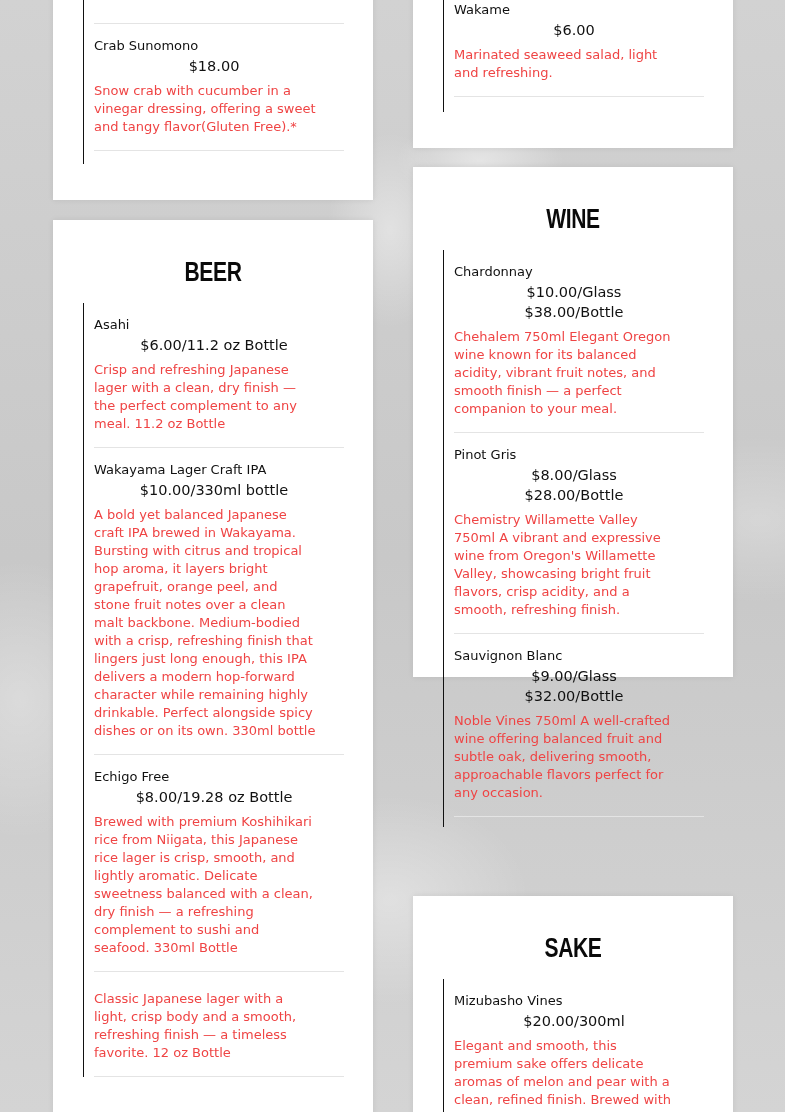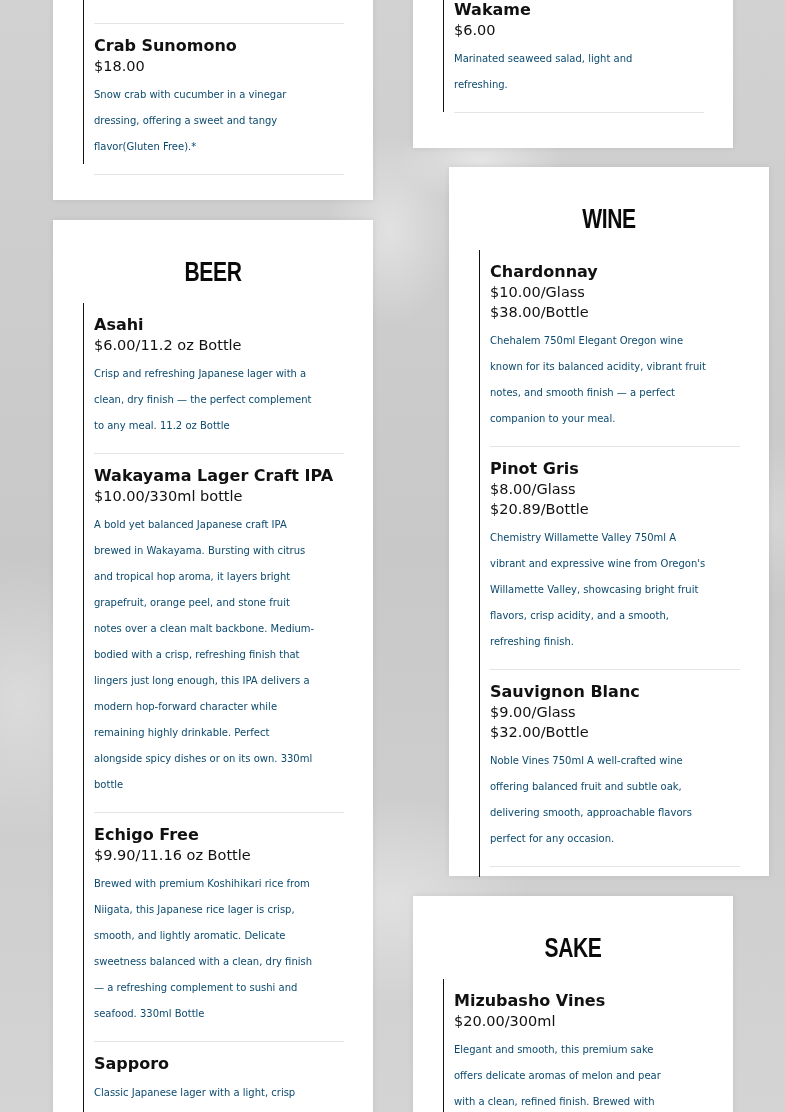--- a/index.html
+++ b/index.html
@@ -24,23 +24,23 @@
       text-align: center; font-family: "Liberation Sans", sans-serif;
       font-weight: bold; font-size: 27px; letter-spacing: -0.5px;
       transform: scaleX(0.78); transform-origin: center;
       color: #0a0a0a; margin: 0; line-height: 30px;
     }
     .items {
       position: absolute; left: 30px; width: 250px;
       border-left: 1.5px solid #111; padding-left: 10px;
     }
     .item { border-bottom: 1px solid #e4e4e4; padding: 12px 0 14px 0; }
-    .item-name { font-size: 16px; line-height: 20px; color: #111; font-weight: bold; }
-    .item-price { font-size: 14.5px; line-height: 20px; text-align: left; padding-right: 10px; color: #111; }
-    .item-desc { font-size: 10px; line-height: 26px; margin-top: 6px; color: #0c4a6e; width: 222px; }
+    .item-name { font-size: 13px; line-height: 20px; color: #111; }
+    .item-price { font-size: 14.5px; line-height: 20px; text-align: center; padding-right: 10px; color: #111; }
+    .item-desc { font-size: 13px; line-height: 18px; margin-top: 6px; color: #ef4444; width: 222px; }
   </style>
 </head>
 <body>
 
 <div class="card" style="left:53px; top:-20px; height:220px;">
   <div class="items" style="top:0; height:184px;">
     <div class="item" style="padding:0 0 14px 0; height:29px; overflow:hidden;">
       <div class="item-desc" style="margin-top:4px;">texture.</div>
     </div>
     <div class="item">
@@ -61,55 +61,54 @@
       <div class="item-price">$6.00/11.2 oz Bottle</div>
       <div class="item-desc">Crisp and refreshing Japanese lager with a clean, dry finish — the perfect complement to any meal. 11.2 oz Bottle</div>
     </div>
     <div class="item">
       <div class="item-name">Wakayama Lager Craft IPA</div>
       <div class="item-price">$10.00/330ml bottle</div>
       <div class="item-desc">A bold yet balanced Japanese craft IPA brewed in Wakayama. Bursting with citrus and tropical hop aroma, it layers bright grapefruit, orange peel, and stone fruit notes over a clean malt backbone. Medium-bodied with a crisp, refreshing finish that lingers just long enough, this IPA delivers a modern hop-forward character while remaining highly drinkable. Perfect alongside spicy dishes or on its own. 330ml bottle</div>
     </div>
     <div class="item">
       <div class="item-name">Echigo Free</div>
-      <div class="item-price">$9.90/11.16 oz Bottle</div>
+      <div class="item-price">$8.00/19.28 oz Bottle</div>
       <div class="item-desc">Brewed with premium Koshihikari rice from Niigata, this Japanese rice lager is crisp, smooth, and lightly aromatic. Delicate sweetness balanced with a clean, dry finish — a refreshing complement to sushi and seafood. 330ml Bottle</div>
     </div>
     <div class="item">
-      <div class="item-name">Sapporo</div>
       <div class="item-desc">Classic Japanese lager with a light, crisp body and a smooth, refreshing finish — a timeless favorite. 12 oz Bottle</div>
     </div>
   </div>
 </div>
 
 <div class="card" style="left:413px; top:-20px; height:168px;">
   <div class="items" style="top:0; height:132px;">
     <div class="item" style="padding-top:20px;">
       <div class="item-name">Wakame</div>
       <div class="item-price">$6.00</div>
       <div class="item-desc">Marinated seaweed salad, light and refreshing.</div>
     </div>
   </div>
 </div>
 
-<div class="card" style="left:413px; top:167px; height:709px;margin-left:36px;">
+<div class="card" style="left:413px; top:167px; height:510px;">
   <div style="position:absolute; top:37px; left:0; right:0;">
     <h2 class="card-title">WINE</h2>
   </div>
   <div class="items" style="top:83px; padding-bottom:10px;">
     <div class="item">
       <div class="item-name">Chardonnay</div>
       <div class="item-price">$10.00/Glass</div>
       <div class="item-price">$38.00/Bottle</div>
       <div class="item-desc">Chehalem 750ml Elegant Oregon wine known for its balanced acidity, vibrant fruit notes, and smooth finish — a perfect companion to your meal.</div>
     </div>
     <div class="item">
       <div class="item-name">Pinot Gris</div>
       <div class="item-price">$8.00/Glass</div>
-      <div class="item-price">$20.89/Bottle</div>
+      <div class="item-price">$28.00/Bottle</div>
       <div class="item-desc">Chemistry Willamette Valley 750ml A vibrant and expressive wine from Oregon's Willamette Valley, showcasing bright fruit flavors, crisp acidity, and a smooth, refreshing finish.</div>
     </div>
     <div class="item">
       <div class="item-name">Sauvignon Blanc</div>
       <div class="item-price">$9.00/Glass</div>
       <div class="item-price">$32.00/Bottle</div>
       <div class="item-desc">Noble Vines 750ml A well-crafted wine offering balanced fruit and subtle oak, delivering smooth, approachable flavors perfect for any occasion.</div>
     </div>
   </div>
 </div>

